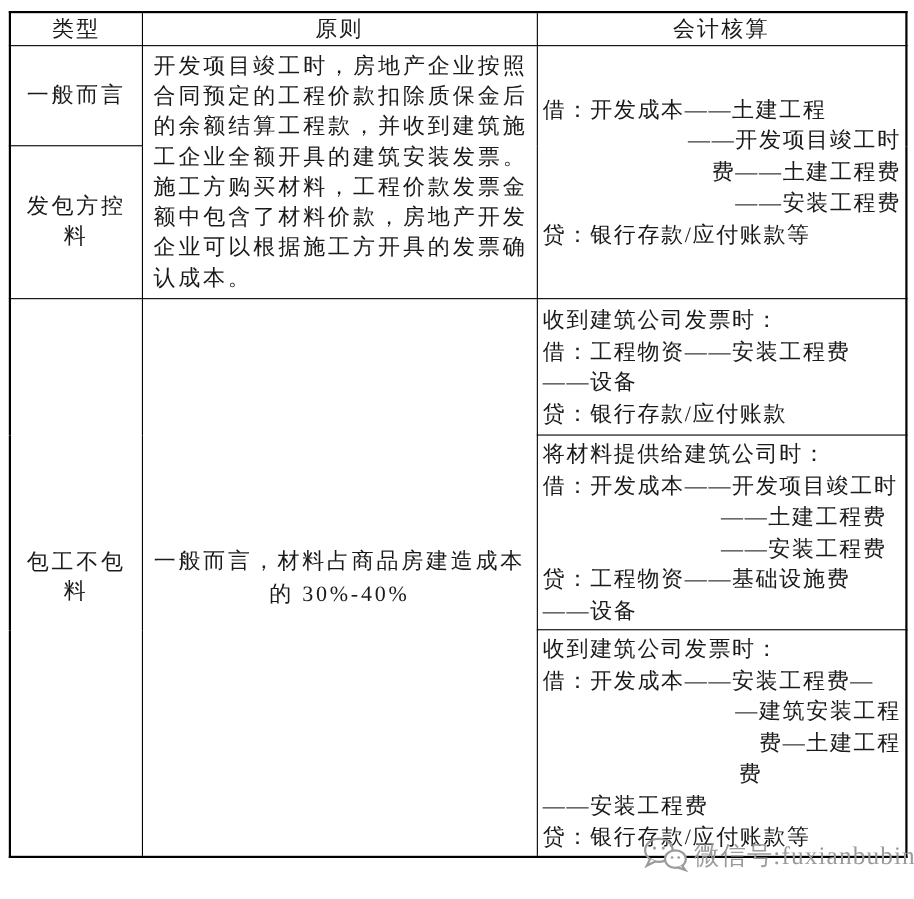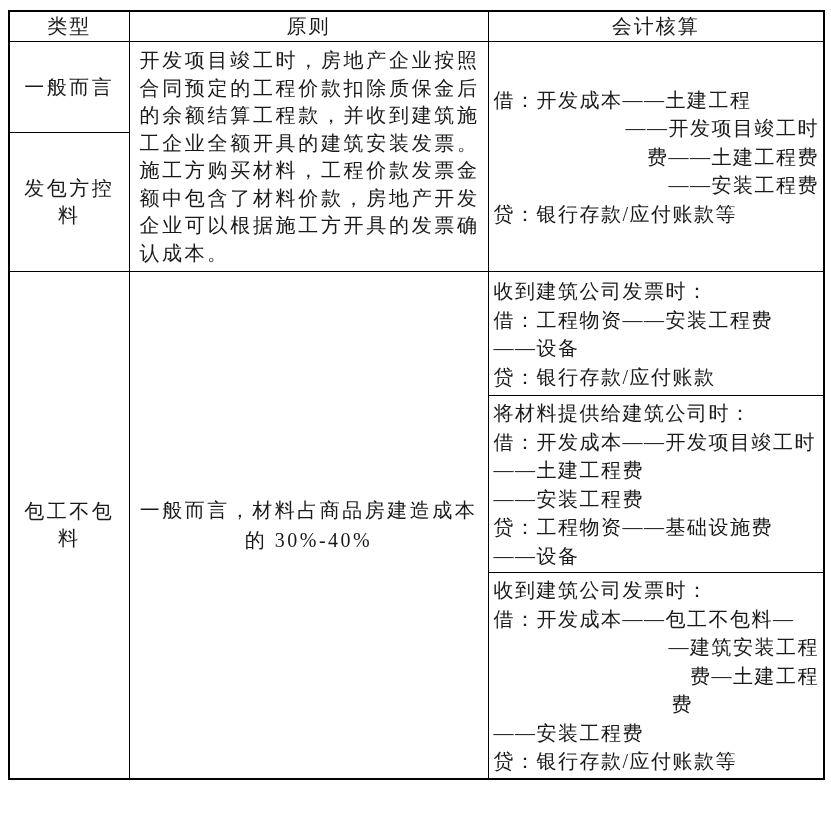--- a/index.html
+++ b/index.html
@@ -58,21 +58,21 @@
     padding: 2px 8px;
   }
   td.acct-cell {
     vertical-align: top;
     letter-spacing: 1.5px;
     line-height: 28.5px;
     padding: 3px 4px 2px 5px;
   }
   .ln { display: block; white-space: nowrap; }
   .lr  { text-align: right; }            
-  .lr2 { text-align: left; padding-right: 13px; } 
+  .lr2 { text-align: right; padding-right: 13px; } 
   .ml-a { }          
   .ml-b { margin-left: 178px; }          
   .watermark {
     position: absolute;
     left: 584px;
     top: 760px;
     display: flex;
     align-items: center;
     gap: 5px;
     color: #9b9b9b;
@@ -134,25 +134,40 @@
         <span class="ln lr2">——土建工程费</span>
         <span class="ln lr2">——安装工程费</span>
         <span class="ln">贷：工程物资——基础设施费</span>
         <span class="ln ml-a">——设备</span>
       </td>
     </tr>
 
     <tr style="height:203px">
       <td class="acct-cell">
         <span class="ln">收到建筑公司发票时：</span>
-        <span class="ln">借：开发成本——包工不包料—</span>
+        <span class="ln">借：开发成本——安装工程费—</span>
         <span class="ln lr">—建筑安装工程</span>
         <span class="ln lr">费—土建工程</span>
         <span class="ln ml-b">费</span>
         <span class="ln ml-a">——安装工程费</span>
         <span class="ln">贷：银行存款/应付账款等</span>
       </td>
     </tr>
   </tbody>
     </table>
 
+  <div class="watermark">
+    <span>
+      <svg width="42" height="34" viewBox="0 0 42 34" fill="none" stroke="#9b9b9b" stroke-width="2">
+        <ellipse cx="15" cy="13" rx="12.5" ry="10.5"></ellipse>
+        <path d="M7 21 L4 27 L12 23" fill="#ffffff" stroke="#9b9b9b"></path>
+        <ellipse cx="30" cy="21" rx="9.5" ry="8" fill="#ffffff"></ellipse>
+        <path d="M36 27 L39 31 L32 28.5" fill="#ffffff" stroke="#9b9b9b"></path>
+        <circle cx="11" cy="11" r="1.4" fill="#9b9b9b" stroke="none"></circle>
+        <circle cx="19" cy="11" r="1.4" fill="#9b9b9b" stroke="none"></circle>
+        <circle cx="27" cy="19.5" r="1.2" fill="#9b9b9b" stroke="none"></circle>
+        <circle cx="33" cy="19.5" r="1.2" fill="#9b9b9b" stroke="none"></circle>
+      </svg>
+    </span>
+    <span>微信号:fuxianbubin</span>
+  </div>
 
 </div>
 
 </body></html>

